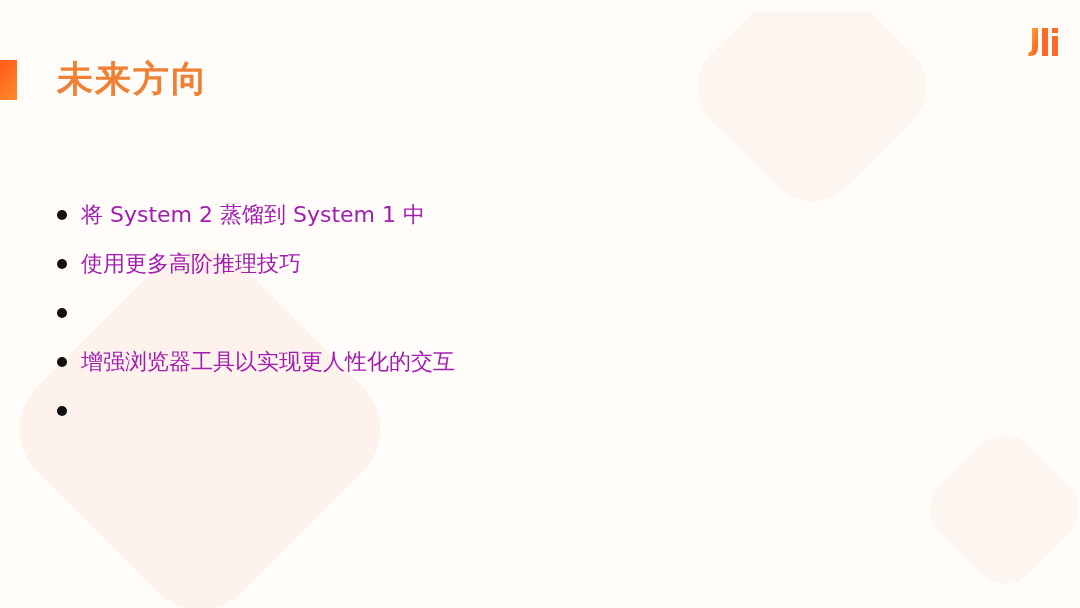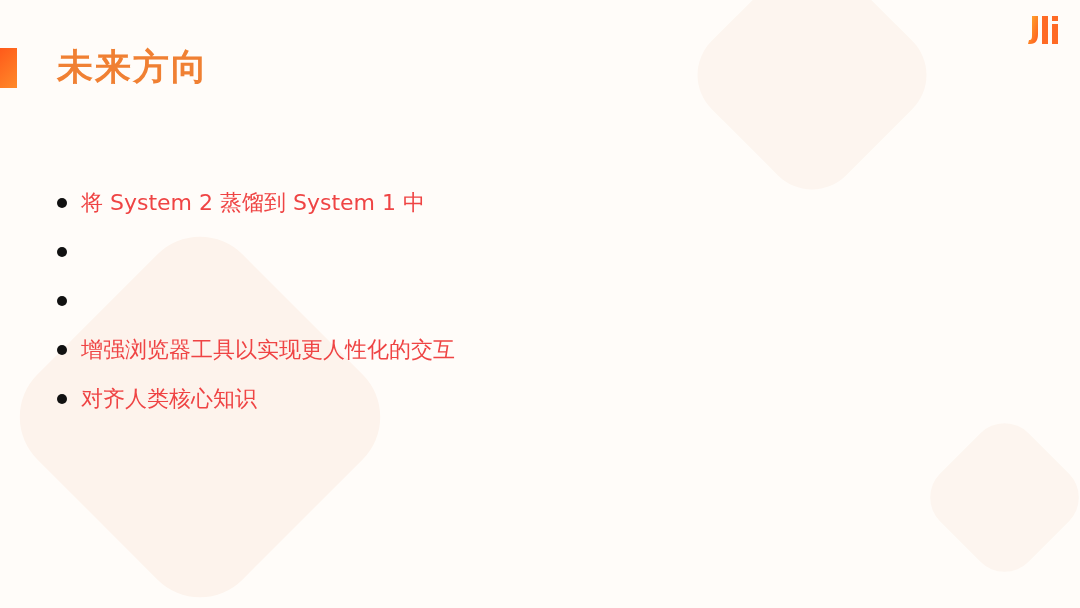--- a/index.html
+++ b/index.html
@@ -2,21 +2,21 @@
 <html><head>
 <meta charset="utf-8">
 <style>
   html, body { margin: 0; padding: 0; }
   body {
     width: 1080px; height: 608px; overflow: hidden;
     background: #fffcf9;
     position: relative;
     font-family: "DejaVu Sans", "Liberation Sans", sans-serif;
   }
-  .slide { position: absolute; inset: 0; overflow: hidden; }
+  .slide { position: absolute; inset: 0; overflow: hidden; margin-top: 12px; }
   .deco {
     position: absolute;
     background: #fdf5ef;
     transform: rotate(45deg);
     border-radius: 48px;
   }
   .deco-top-right { width: 190px; height: 190px; left: 717px; top: -20px; }
   .deco-bottom-right { width: 125px; height: 125px; left: 942px; top: 435px; border-radius: 34px; }
   .deco-left { width: 290px; height: 290px; left: 55px; top: 272px; border-radius: 60px; background: #fdf3ec; }
 
@@ -31,21 +31,21 @@
   }
   .logo {
     position: absolute; left: 1024px; top: 12px; width: 44px; height: 36px;
   }
   .bullets {
     position: absolute; left: 56px; top: 180px; margin: 0; padding: 0;
     list-style: none;
   }
   .bullets li {
     position: relative; height: 49px; line-height: 46px;
-    font-size: 22px; color: #ef4444; padding-left: 25px; white-space: nowrap;
+    font-size: 22px; color: #a21caf; padding-left: 25px; white-space: nowrap;
   }
   .bullets li .dot {
     position: absolute; left: 1px; top: 18px; width: 10px; height: 10px;
     border-radius: 50%; background: #111;
   }
 </style>
 </head>
 <body>
 
 <div class="slide">
@@ -66,18 +66,18 @@
       </defs>
       <path d="M8 4 h6 v18 c0 6 -2 10 -8 10 h-2 l1 -4 c3 0 3 -2 3 -6 z" fill="url(#lg)"></path>
       <rect x="18" y="4" width="6" height="28" fill="#ff6a25"></rect>
       <rect x="28" y="4" width="6" height="5" fill="#ff6a25"></rect>
       <rect x="28" y="12" width="6" height="20" fill="#ff6a25"></rect>
     </svg>
   </div>
 
   <ul class="bullets">
     <li><span class="dot"></span><span>将 System 2 蒸馏到 System 1 中</span></li>
-    <li><span class="dot"></span></li>
+    <li><span class="dot"></span><span>使用更多高阶推理技巧</span></li>
     <li><span class="dot"></span></li>
     <li><span class="dot"></span><span>增强浏览器工具以实现更人性化的交互</span></li>
-    <li><span class="dot"></span><span>对齐人类核心知识</span></li>
+    <li><span class="dot"></span></li>
   </ul>
 </div>
 
 </body></html>

